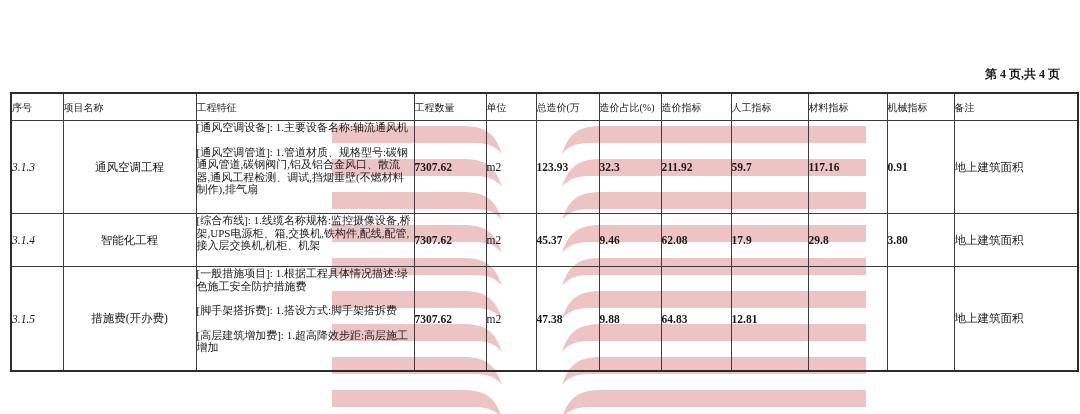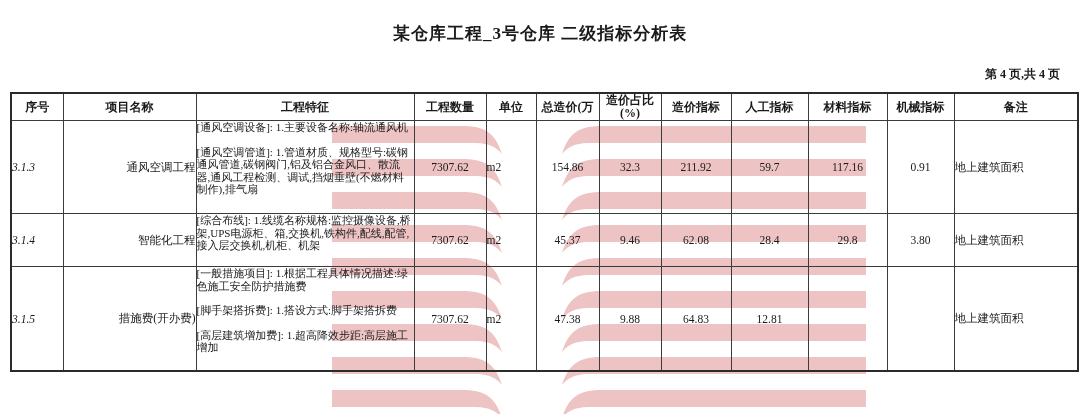--- a/index.html
+++ b/index.html
@@ -51,43 +51,43 @@
     background: transparent;
   }
   table.indicator th, table.indicator td {
     border: 1px solid #3b3b3b;
     padding: 0;
     overflow: hidden;
   }
   table.indicator { border: 2px solid #2b2b2b; }
   thead th {
     height: 26px;
-    font-size: 12px;
-    font-weight: bold;
-    text-align: center;
+    font-size: 10px;
+    font-weight: normal;
+    text-align: left;
     vertical-align: middle;
     line-height: 13px;
   }
   tbody td {
     font-size: 11.5px;
     vertical-align: middle;
   }
   td.c-seq { text-align: left; padding-left: 6px; font-style: italic; }
-  td.c-name { text-align: right; padding-left: 7px; }
+  td.c-name { text-align: center; padding-left: 7px; }
   td.c-feat {
     vertical-align: top;
     text-align: left;
     padding: 2px 4px 2px 5px;
     font-size: 11px;
     line-height: 12.5px;
     margin-top: 7px;
   }
   .feature-para { margin: 0 0 12px 0; }
   .feature-para:last-child { margin-bottom: 0; }
-  td.c-num { text-align: center; padding-right: 5px; }
+  td.c-num { text-align: left; padding-right: 5px; font-weight: bold; }
   td.c-unit { }
   td.c-remark { text-align: left; padding-left: 5px; margin-left: 28px; }
   tr.r0 td { height: 92px; }
   tr.r1 td { height: 52px; }
   tr.r2 td { height: 103px; }
 </style>
 </head>
 <body>
 
 <div class="page">
@@ -95,21 +95,20 @@
   <svg class="watermark" xmlns="http://www.w3.org/2000/svg">
     <defs>
       <pattern id="wm" width="400" height="33" patternUnits="userSpaceOnUse">
         <path d="M0,0 L130,0 C152,0 163,6 170,28 C160,15 146,17 128,17 L0,17 Z" fill="#eec3c3"></path>
         <path transform="translate(400,0) scale(-1,1)" d="M0,0 L130,0 C152,0 163,6 170,28 C160,15 146,17 128,17 L0,17 Z" fill="#eec3c3"></path>
       </pattern>
     </defs>
     <rect x="0" y="0" width="100%" height="100%" fill="url(#wm)"></rect>
   </svg>
 
-  <div class="title">某仓库工程_3号仓库 二级指标分析表</div>
 
   <div class="page-info">第 4 页,共 4 页</div>
 
   <table class="indicator">
     <colgroup>
       <col style="width:52px">
         <col style="width:133px">
         <col style="width:218px">
       <col style="width:72px">
         <col style="width:50px">
@@ -140,41 +139,41 @@
     <tbody id="tbody">
     <tr class="r0">
       <td class="c-seq">3.1.3</td>
       <td class="c-name">通风空调工程</td>
       <td class="c-feat">
             <div class="feature-para">[通风空调设备]: 1.主要设备名称:轴流通风机</div>
             <div class="feature-para">[通风空调管道]: 1.管道材质、规格型号:碳钢通风管道,碳钢阀门,铝及铝合金风口、散流器,通风工程检测、调试,挡烟垂壁(不燃材料制作),排气扇</div>
           </td>
       <td class="c-num">7307.62</td>
       <td class="c-unit">m2</td>
-      <td class="c-num">154.86</td>
+      <td class="c-num">123.93</td>
       <td class="c-num">32.3</td>
       <td class="c-num">211.92</td>
       <td class="c-num">59.7</td>
       <td class="c-num">117.16</td>
       <td class="c-num">0.91</td>
       <td class="c-remark">地上建筑面积</td>
     </tr>
 
     <tr class="r1">
       <td class="c-seq">3.1.4</td>
       <td class="c-name">智能化工程</td>
       <td class="c-feat">
             <div class="feature-para">[综合布线]: 1.线缆名称规格:监控摄像设备,桥架,UPS电源柜、箱,交换机,铁构件,配线,配管,接入层交换机,机柜、机架</div>
           </td>
       <td class="c-num">7307.62</td>
       <td class="c-unit">m2</td>
       <td class="c-num">45.37</td>
       <td class="c-num">9.46</td>
       <td class="c-num">62.08</td>
-      <td class="c-num">28.4</td>
+      <td class="c-num">17.9</td>
       <td class="c-num">29.8</td>
       <td class="c-num">3.80</td>
       <td class="c-remark">地上建筑面积</td>
     </tr>
 
     <tr class="r2">
       <td class="c-seq">3.1.5</td>
       <td class="c-name">措施费(开办费)</td>
       <td class="c-feat">
             <div class="feature-para">[一般措施项目]: 1.根据工程具体情况描述:绿色施工安全防护措施费</div>

